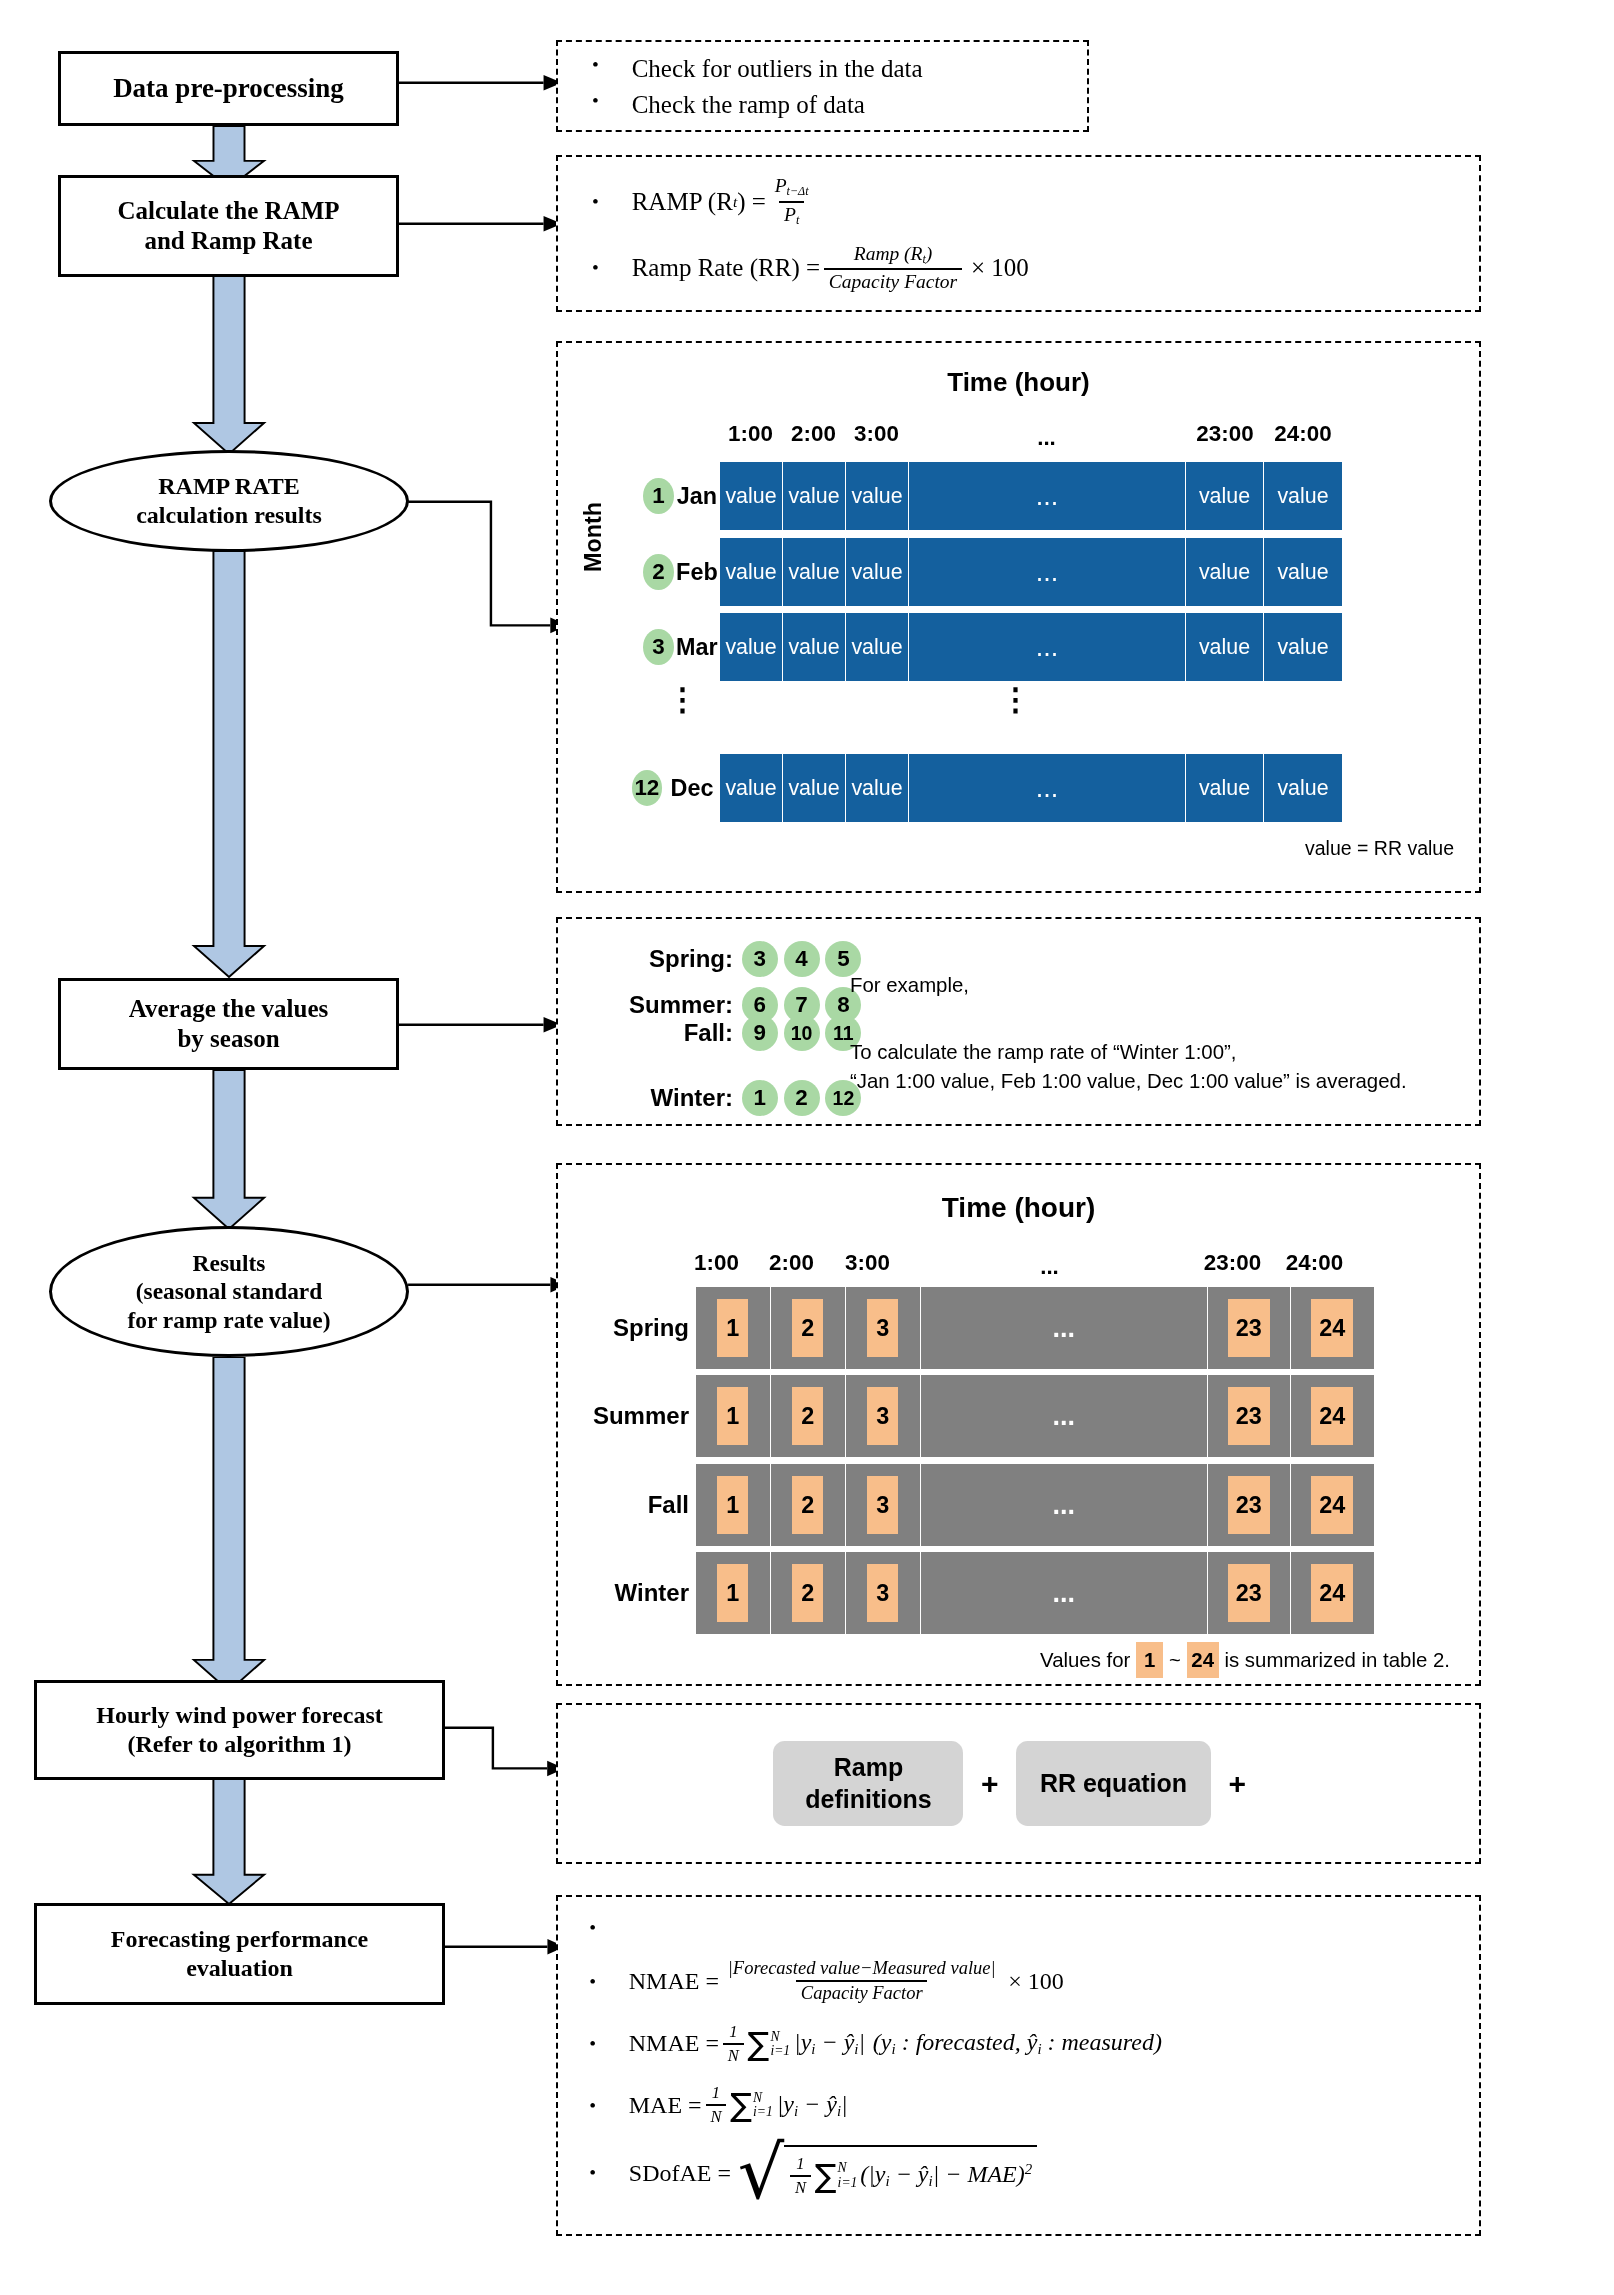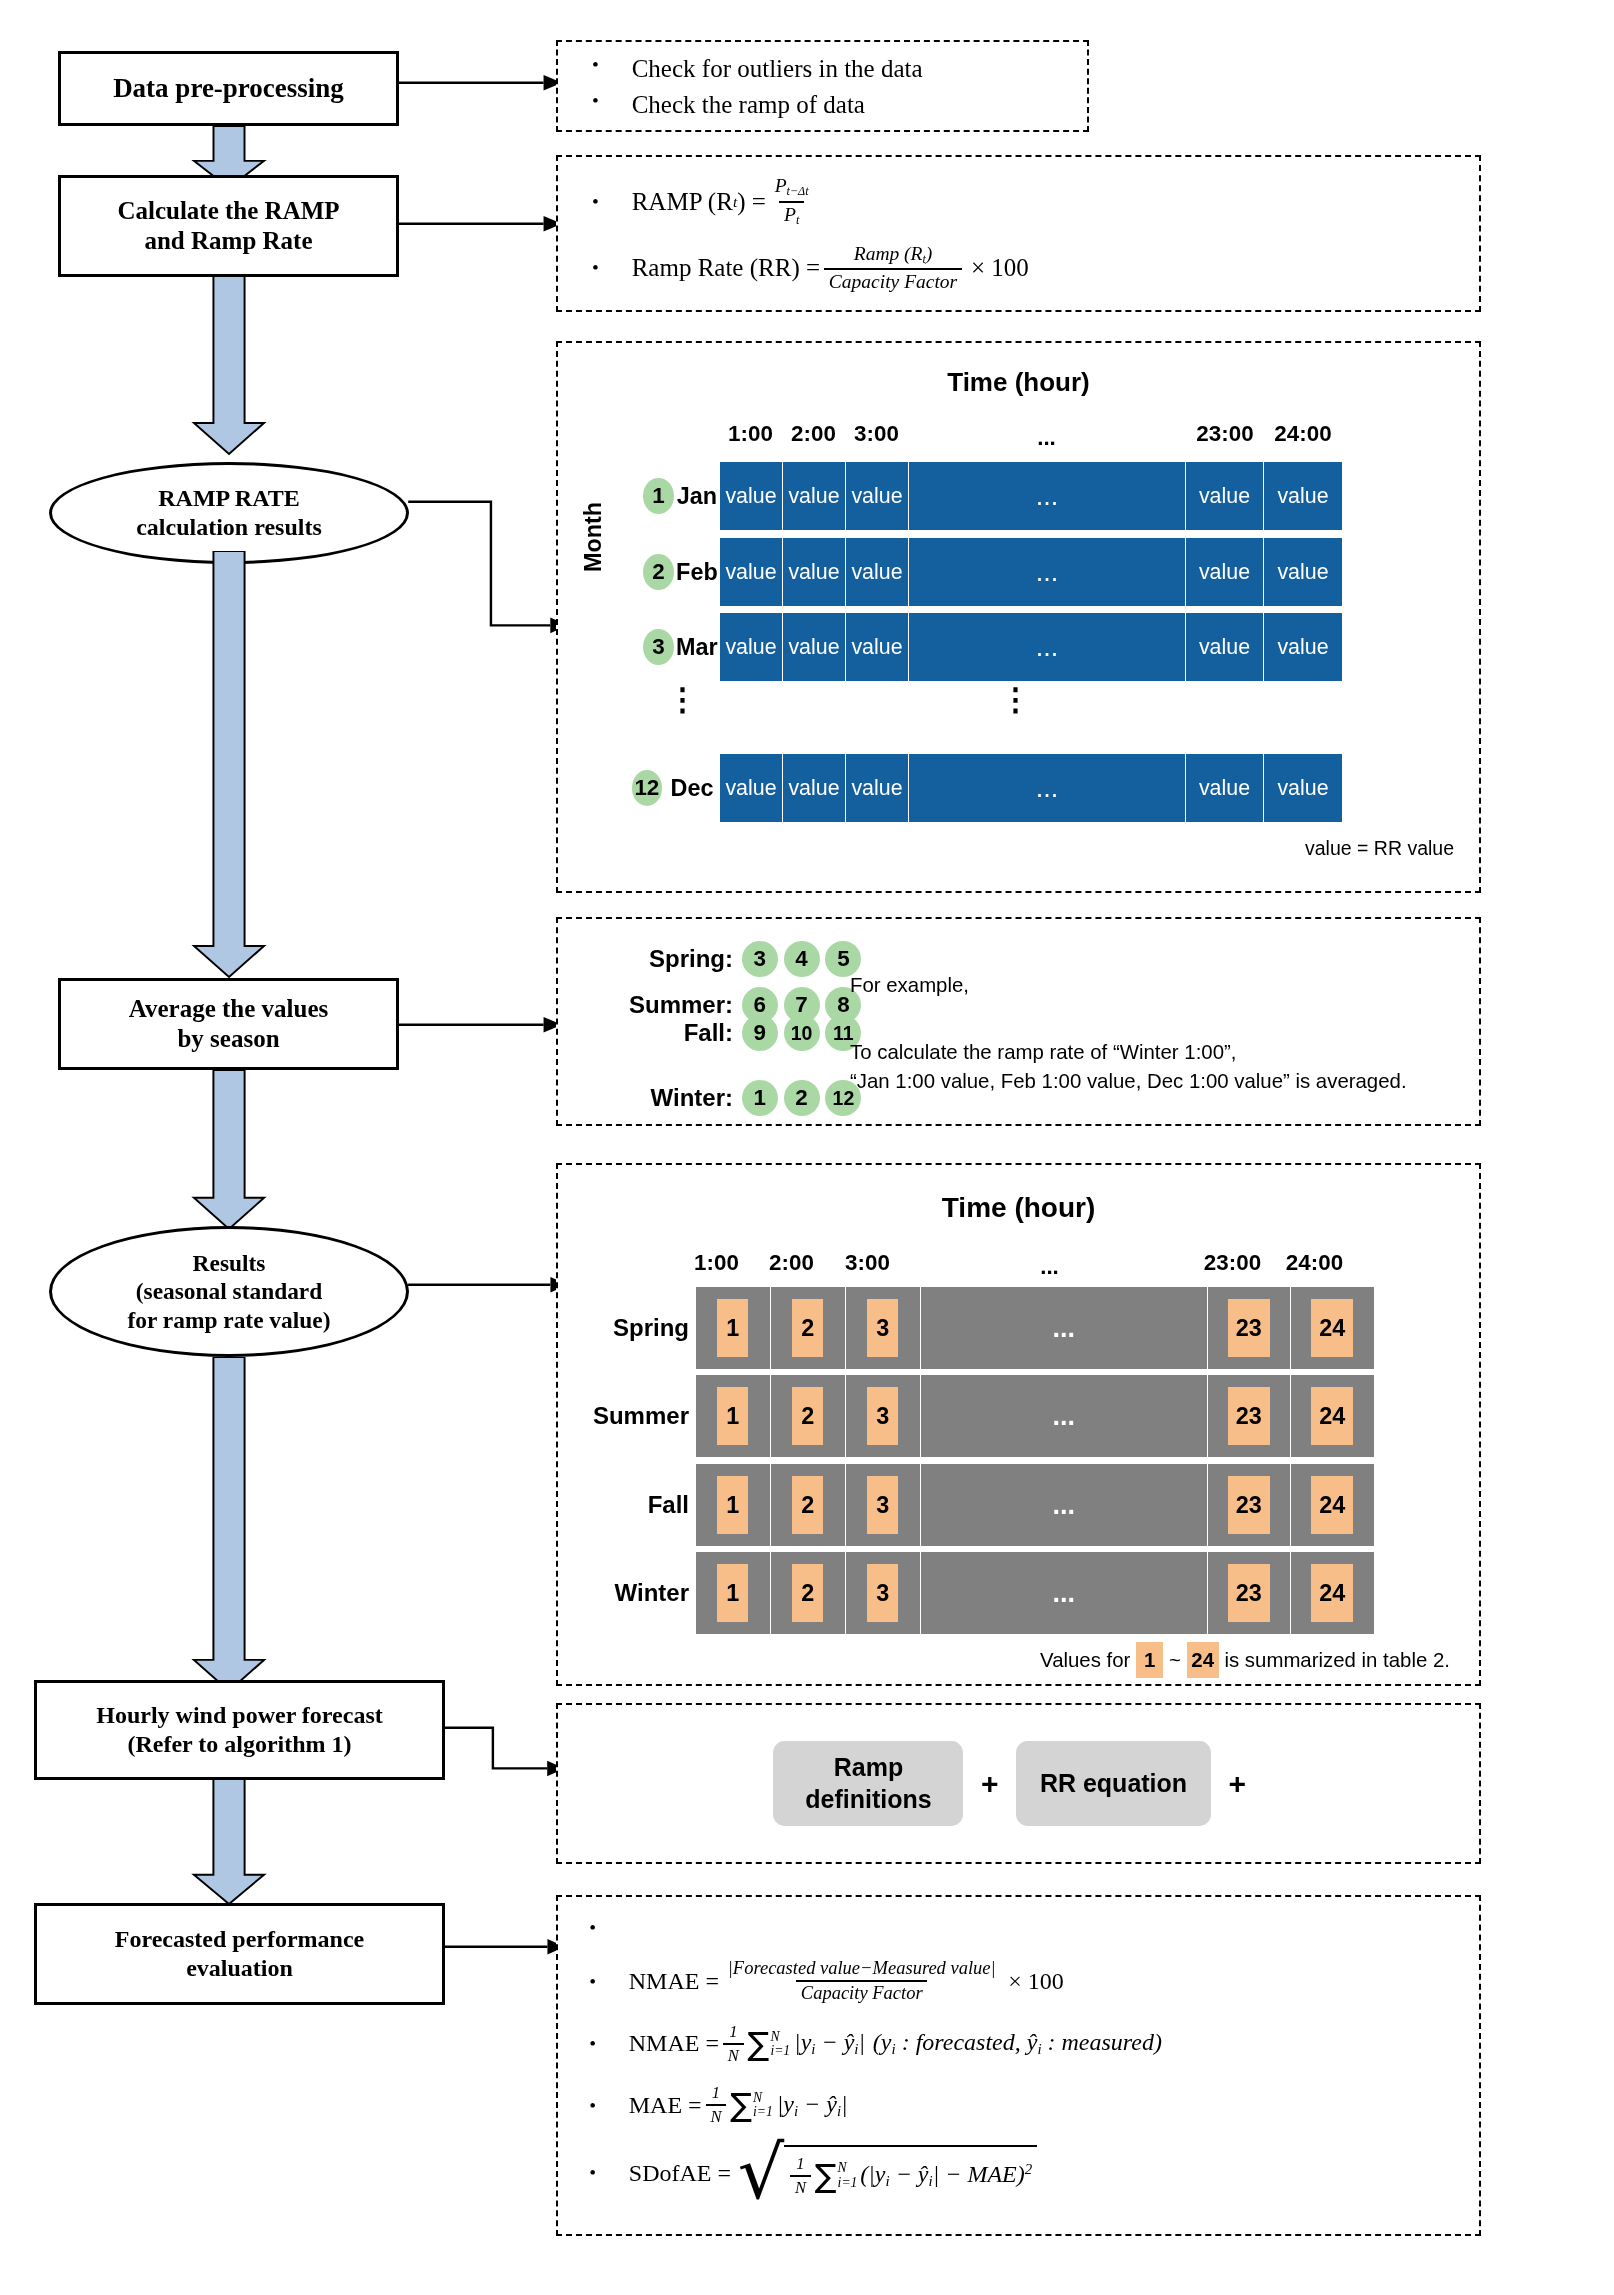--- a/index.html
+++ b/index.html
@@ -105,21 +105,21 @@
 
 <div class="flowbox" style="left:58px;top:175px;width:341px;height:102px;font-size:25px;">
   <span style="white-space:pre-line">Calculate the RAMP
 and Ramp Rate</span>
 </div>
 
 <svg class="fatarrow" style="left:190px;top:276px;width:78px;height:180px;" viewBox="0 0 160 370">
   <polygon points="48,0 112,0 112,302 152,302 80,366 8,302 48,302" fill="#AFC7E3" stroke="#000" stroke-width="4"></polygon>
 </svg>
 
-<div class="flowell" style="left:49px;top:462px;width:360px;height:102px;font-size:24px;">
+<div class="flowell" style="left:49px;top:450px;width:360px;height:102px;font-size:24px;">
   <span style="white-space:pre-line">RAMP RATE
 calculation results</span>
 </div>
 
 <svg class="fatarrow" style="left:190px;top:551px;width:78px;height:428px;" viewBox="0 0 160 880">
   <polygon points="48,0 112,0 112,812 152,812 80,876 8,812 48,812" fill="#AFC7E3" stroke="#000" stroke-width="4"></polygon>
 </svg>
 
 <div class="flowbox" style="left:58px;top:978px;width:341px;height:92px;font-size:25px;">
   <span style="white-space:pre-line">Average the values
@@ -143,21 +143,21 @@
 <div class="flowbox" style="left:34px;top:1680px;width:411px;height:100px;font-size:24px;">
   <span style="white-space:pre-line">Hourly wind power forecast
 (Refer to algorithm 1)</span>
 </div>
 
 <svg class="fatarrow" style="left:190px;top:1779px;width:78px;height:127px;" viewBox="0 0 160 260">
   <polygon points="48,0 112,0 112,196 152,196 80,256 8,196 48,196" fill="#AFC7E3" stroke="#000" stroke-width="4"></polygon>
 </svg>
 
 <div class="flowbox" style="left:34px;top:1903px;width:411px;height:102px;font-size:24px;">
-  <span style="white-space:pre-line">Forecasted performance
+  <span style="white-space:pre-line">Forecasting performance
 evaluation</span>
 </div>
 
 <svg class="conn" style="left:398px;top:73px;width:165px;height:19.5px;" viewBox="0 0 340 40">
   <path d="M0,20 L300,20" stroke="#000" stroke-width="5" fill="none"></path>
   <polygon points="300,4 338,20 300,36" fill="#000"></polygon>
 </svg>
 
 <svg class="conn" style="left:398px;top:214px;width:165px;height:19.5px;" viewBox="0 0 340 40">
   <path d="M0,20 L300,20" stroke="#000" stroke-width="5" fill="none"></path>

